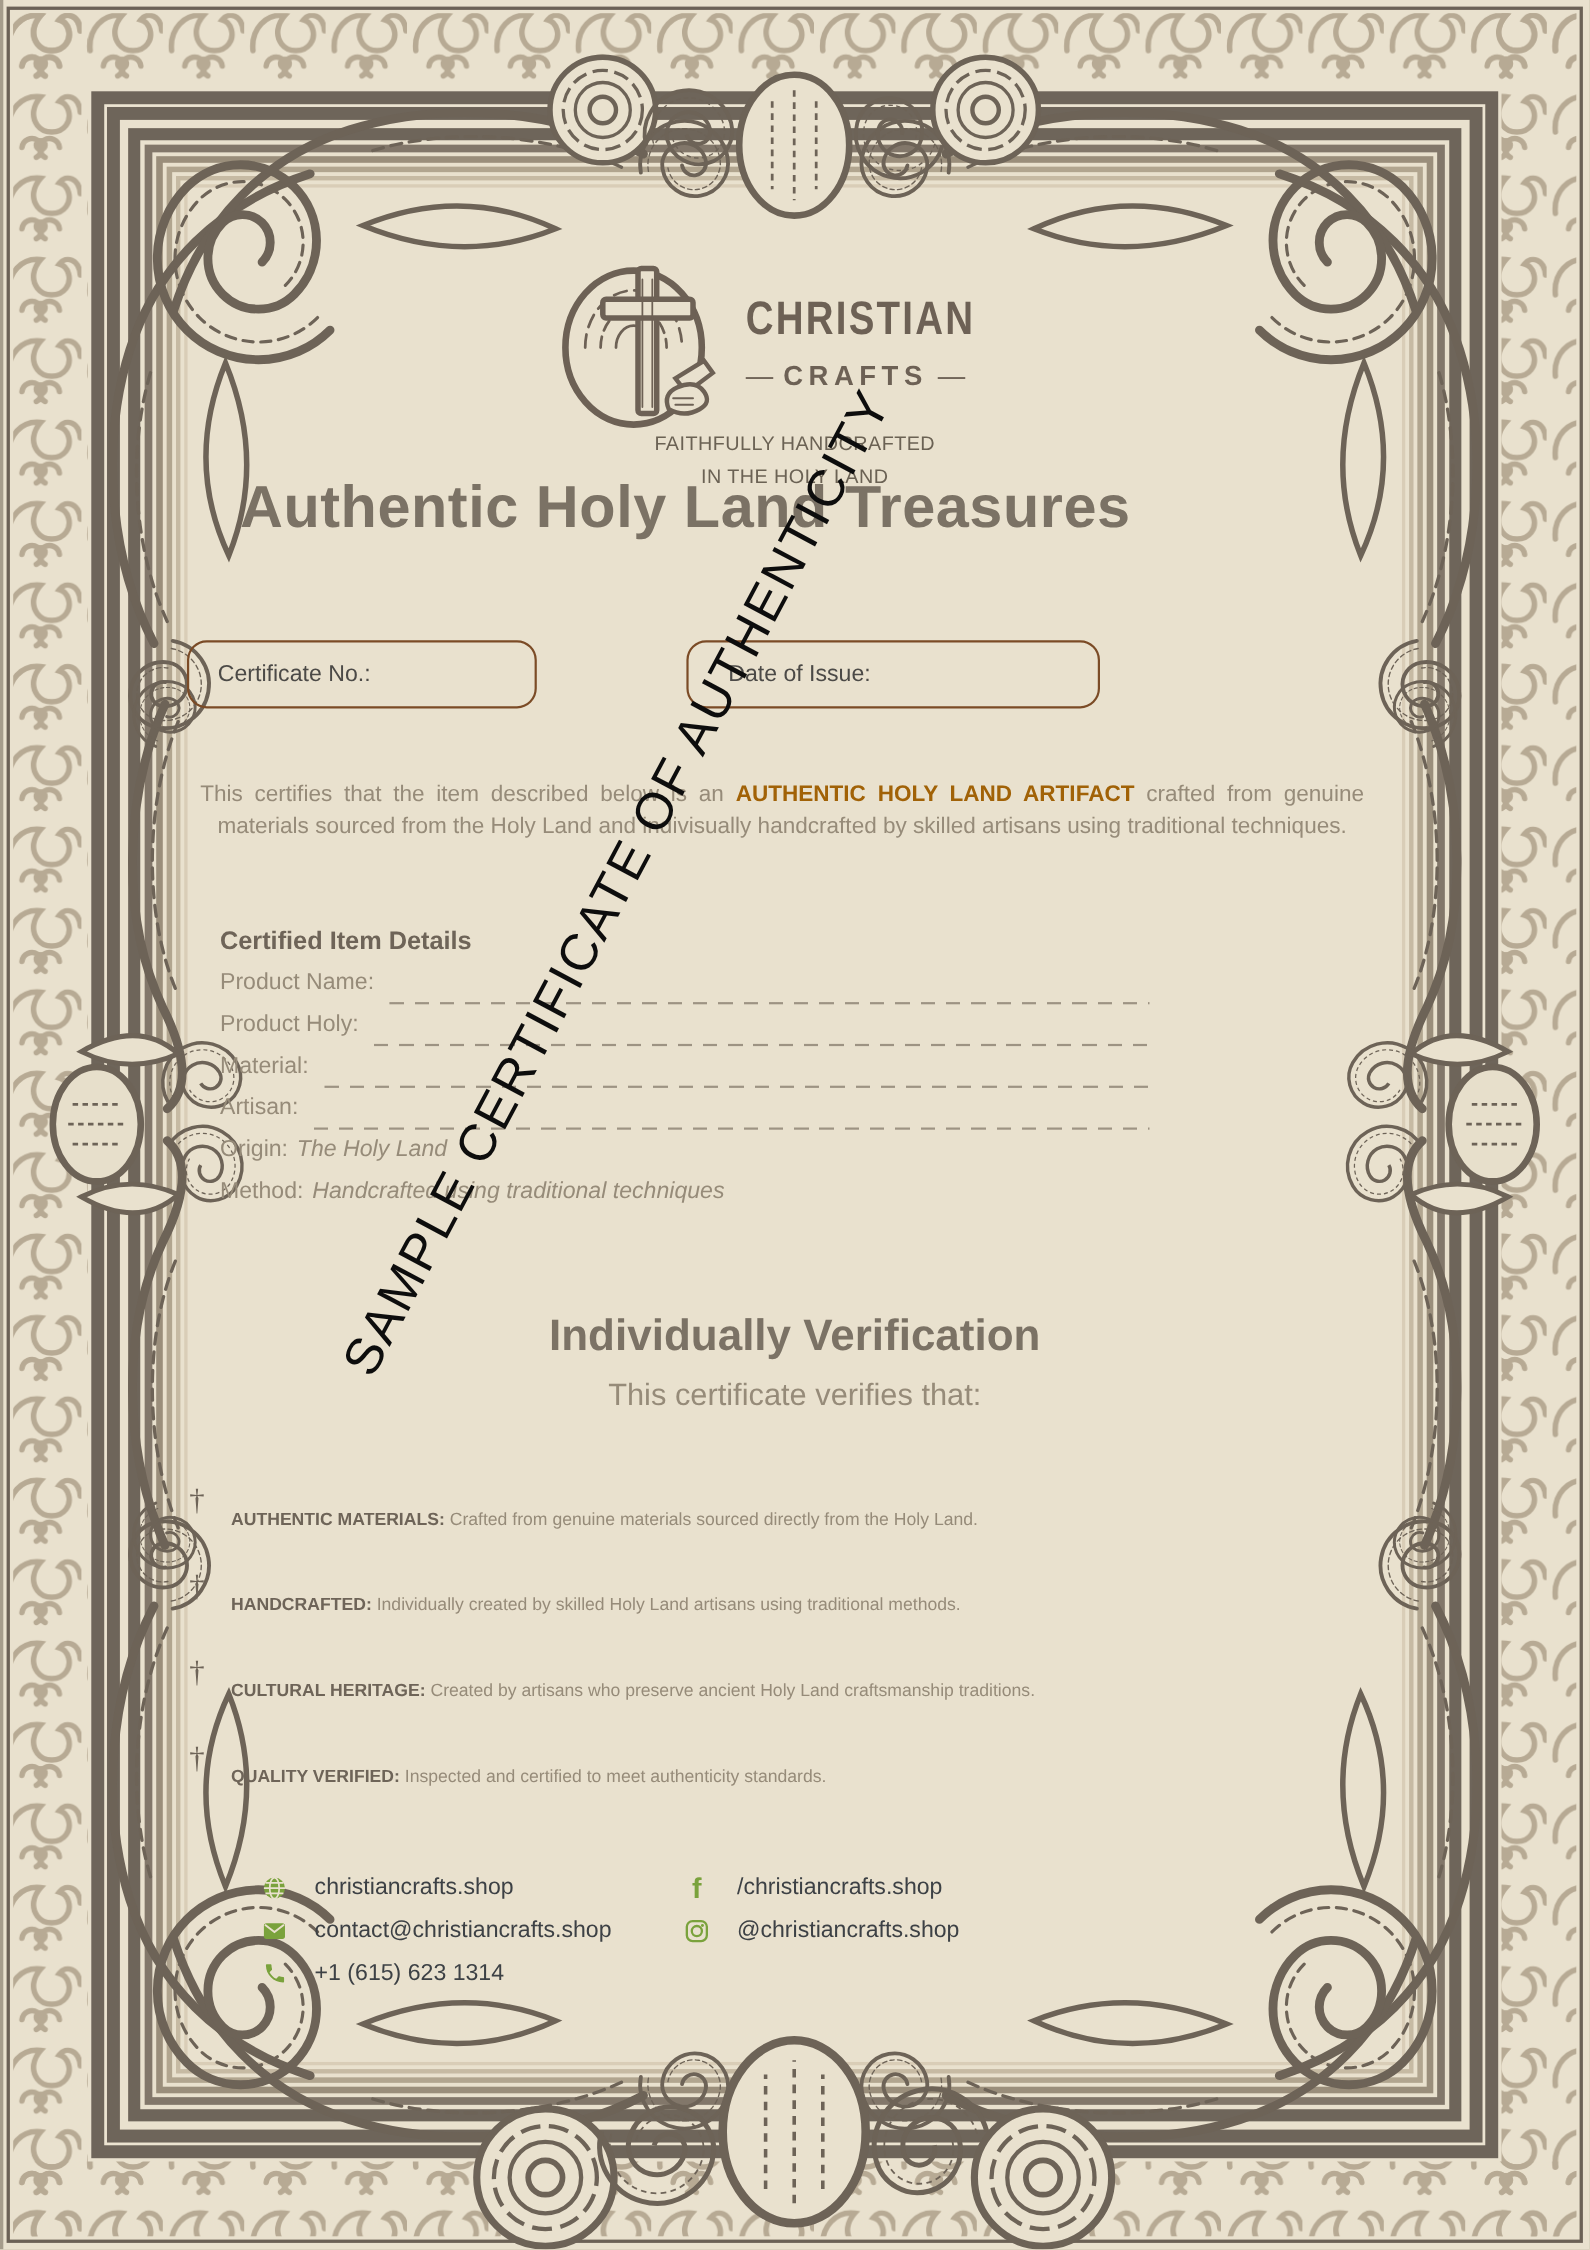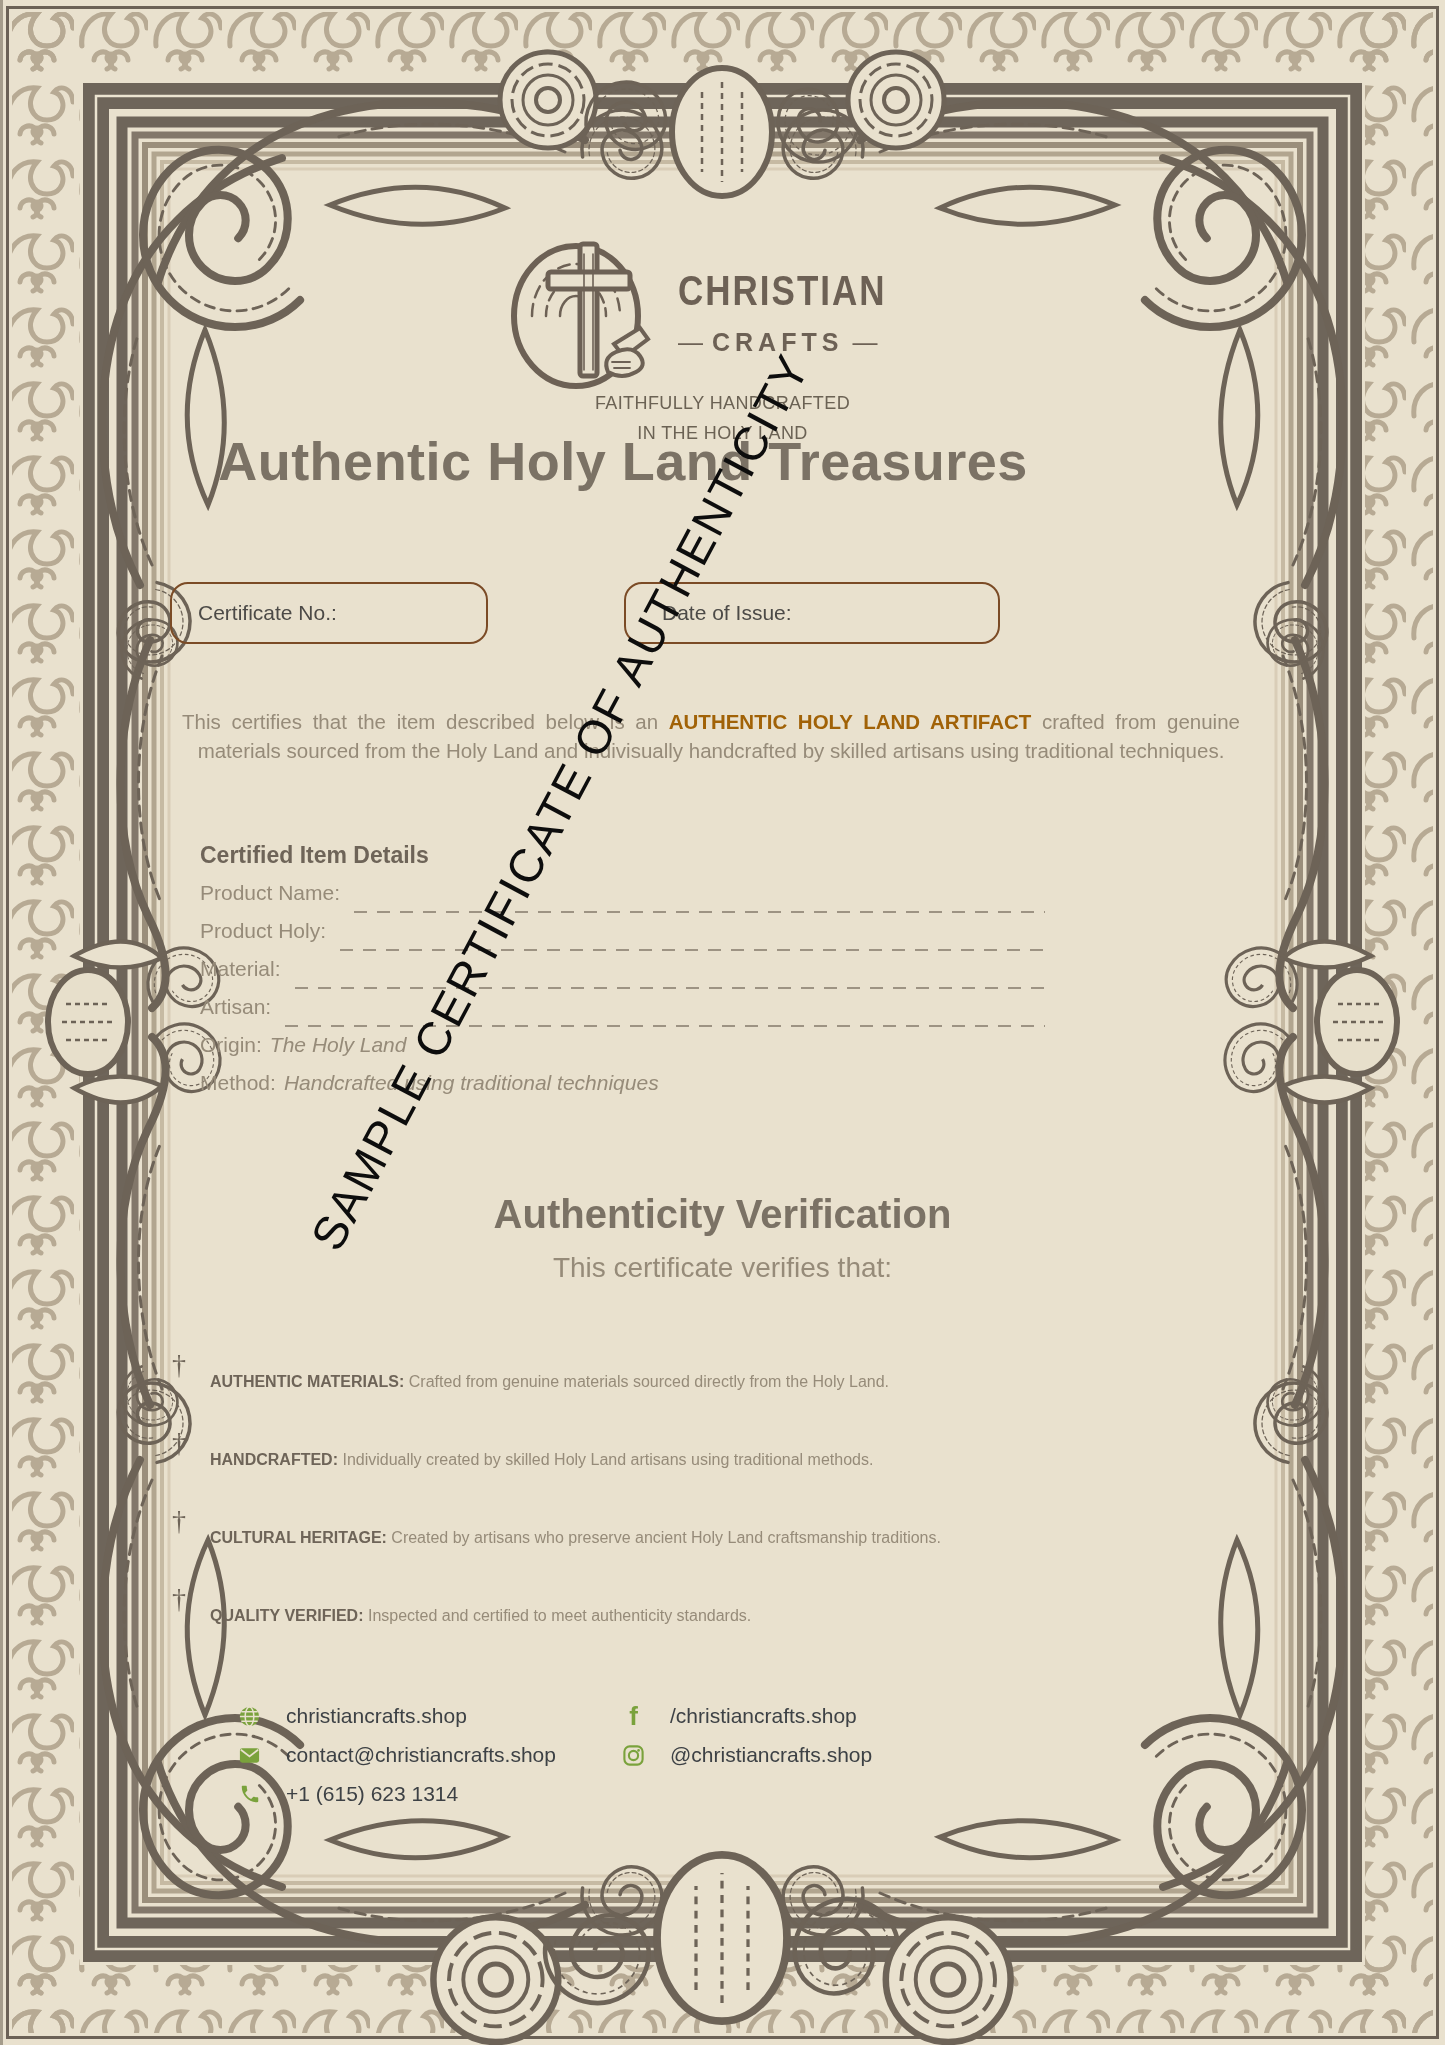--- a/index.html
+++ b/index.html
@@ -258,21 +258,21 @@
       <div class="detail-row">
         <span class="detail-label">Origin:</span>
         <span class="detail-value">The Holy Land</span>
       </div>
       <div class="detail-row">
         <span class="detail-label">Method:</span>
         <span class="detail-value">Handcrafted using traditional techniques</span>
       </div>
     </div>
 
-    <div class="verify-heading">Authenticity Verification</div>
+    <div class="verify-heading">Individually Verification</div>
     <div class="verify-sub">This certificate verifies that:</div>
 
     <div class="bullets">
       <div class="bullet">
         <span class="bullet-glyph">†</span>
         <p class="bullet-body"><b>AUTHENTIC MATERIALS:</b> <span>Crafted from genuine materials sourced directly from the Holy Land.</span></p>
       </div>
       <div class="bullet">
         <span class="bullet-glyph">†</span>
         <p class="bullet-body"><b>HANDCRAFTED:</b> <span>Individually created by skilled Holy Land artisans using traditional methods.</span></p>

